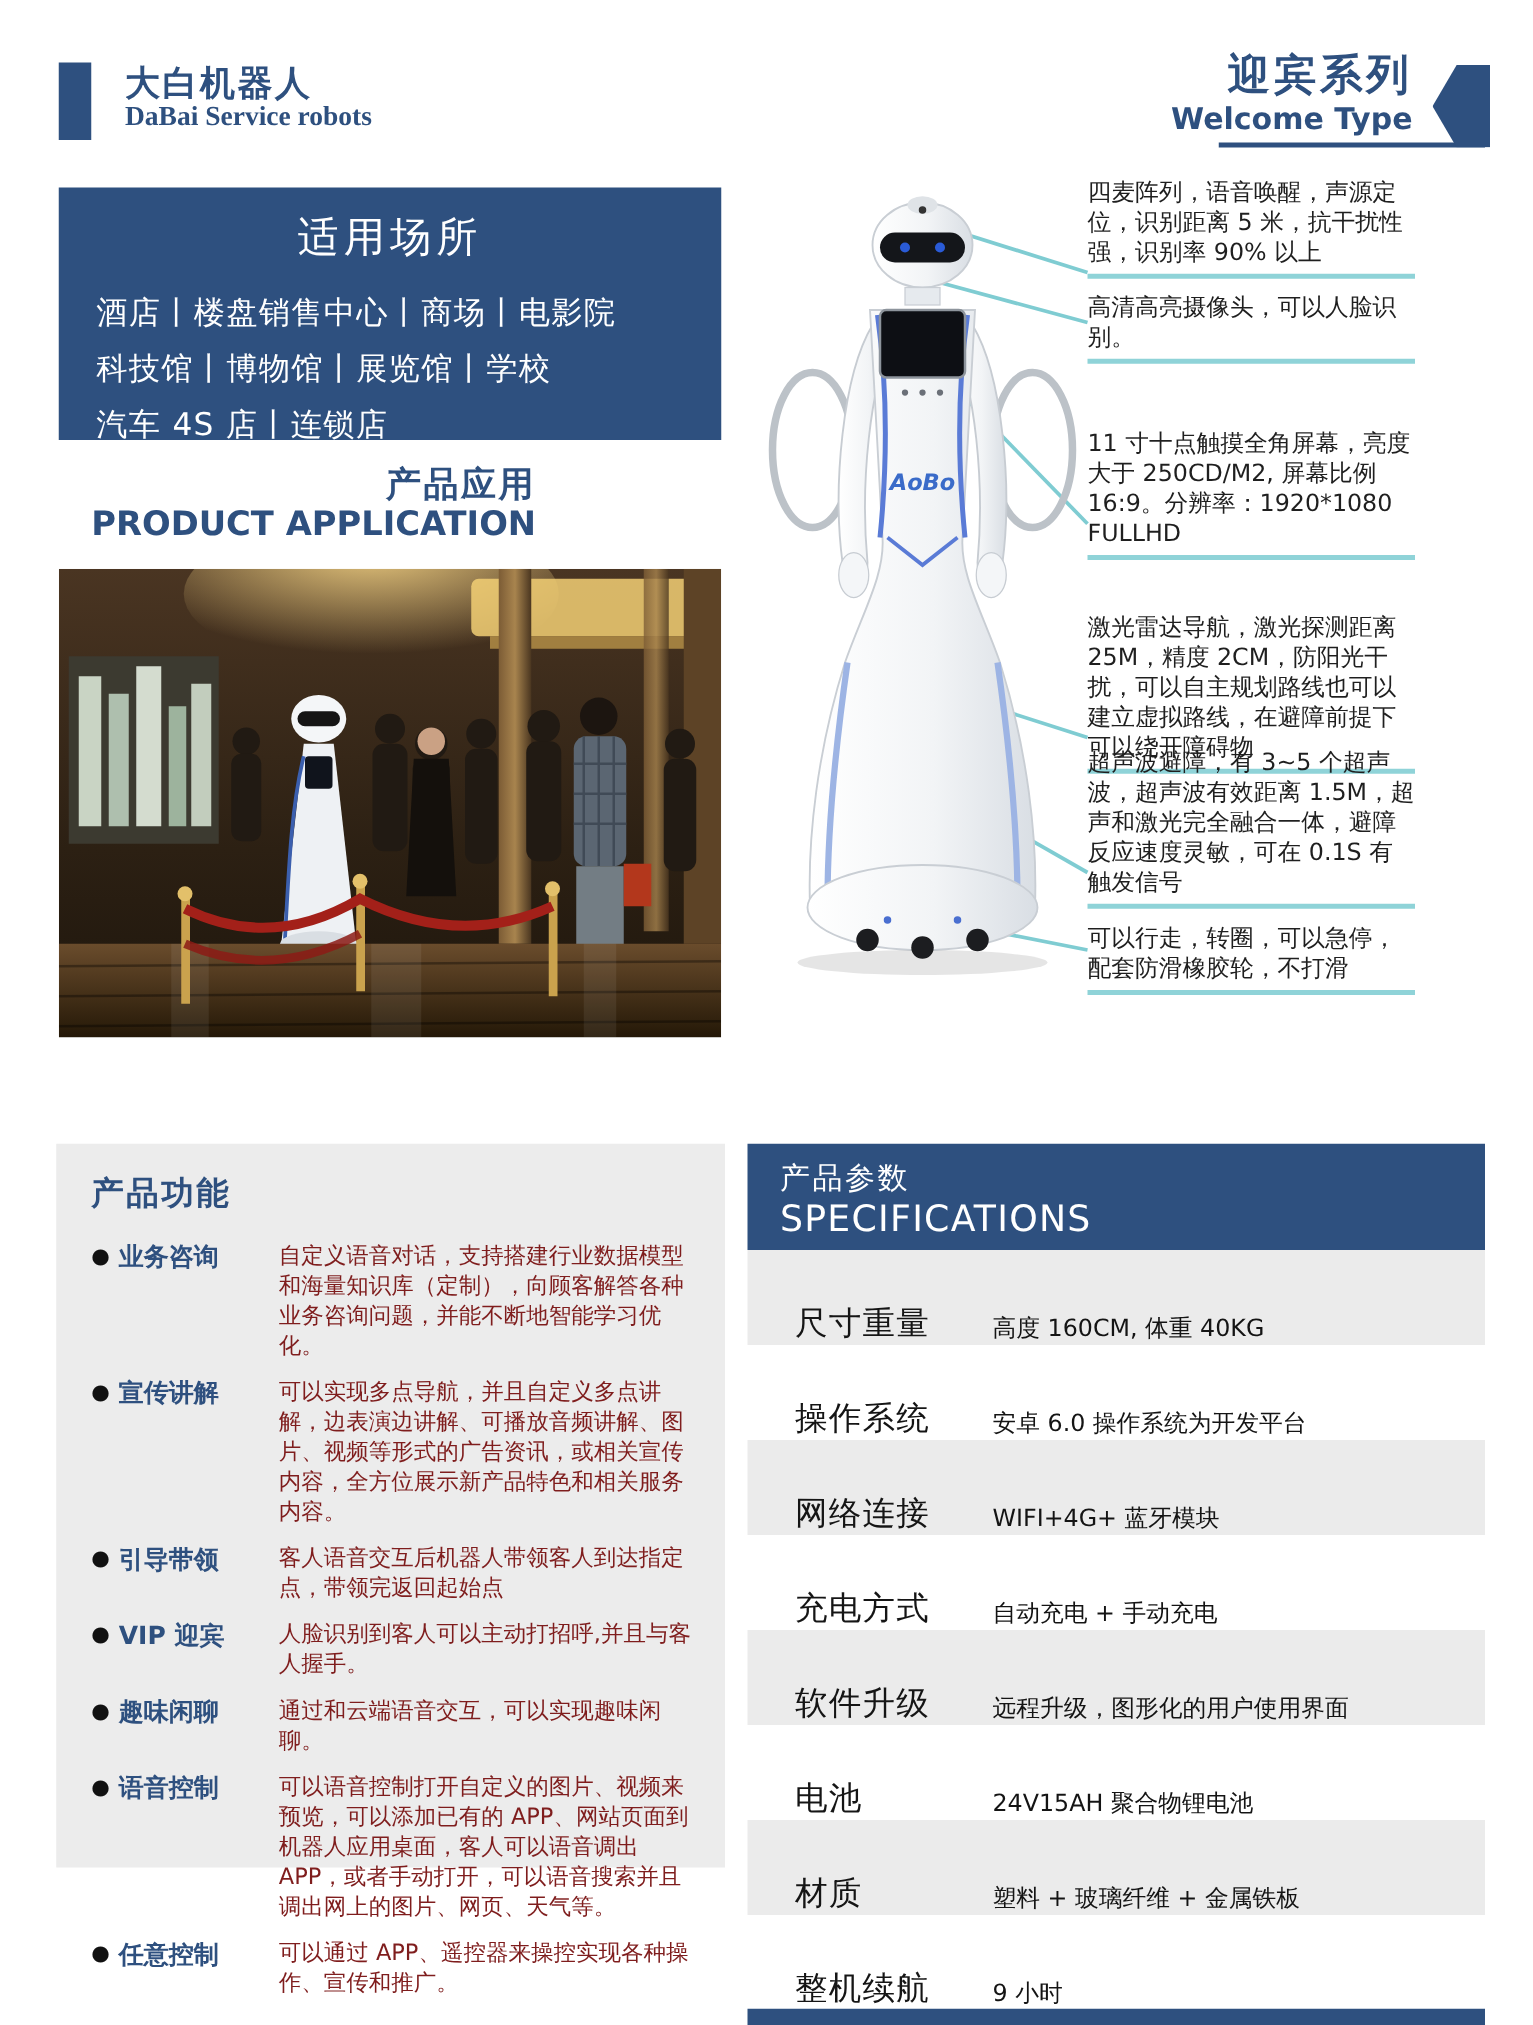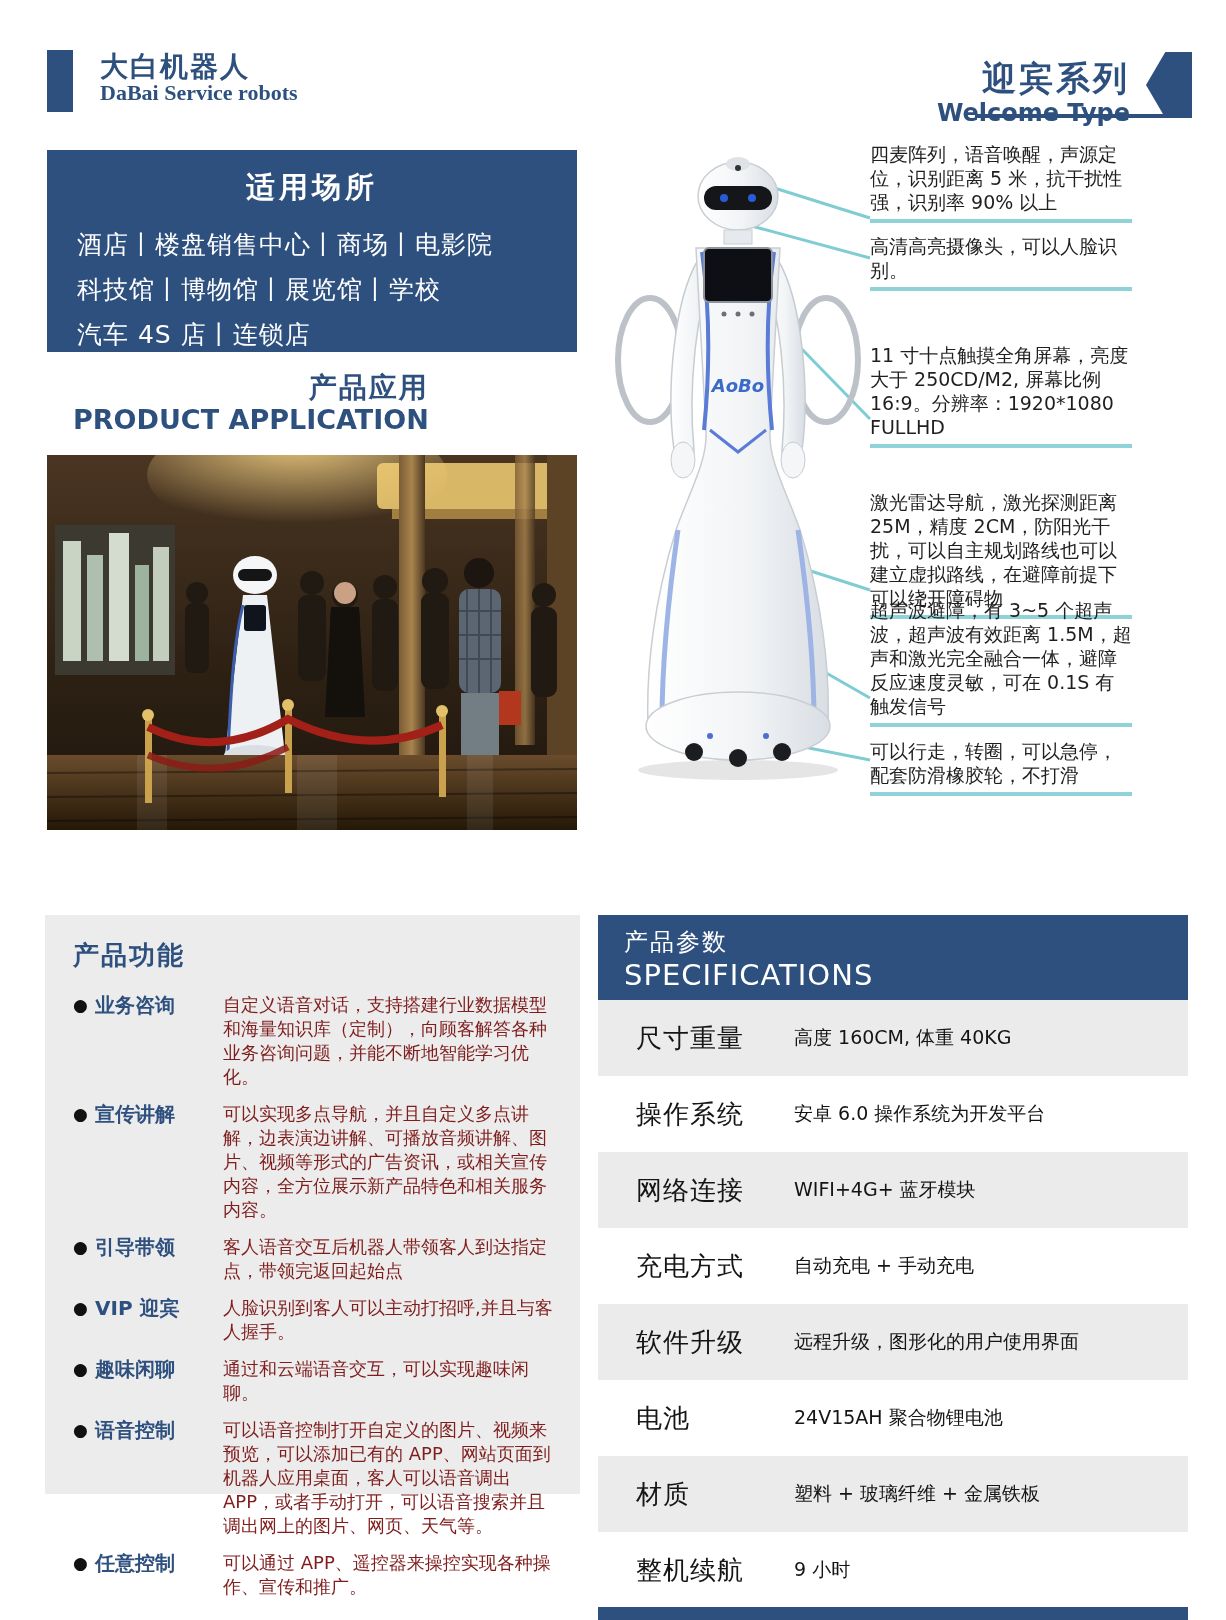--- a/index.html
+++ b/index.html
@@ -10,31 +10,31 @@
   }
   html,body{margin:0;padding:0;}
   body{font-family:"DejaVu Sans","Liberation Sans",sans-serif;background:#fff;}
   .page{position:relative;width:1226px;height:1620px;background:#fff;overflow:hidden;}
 
   
   .logo-block{position:absolute;left:47px;top:50px;width:26px;height:62px;background:var(--blue);}
   .brand{position:absolute;left:100px;top:52px;color:var(--blue);font-weight:bold;line-height:1.05;}
   .brand .zh{font-size:28px;letter-spacing:2px;}
   .brand .en{font-size:22px;font-family:Liberation Serif, serif;}
-  .series{position:absolute;right:96px;top:60px;text-align:right;color:var(--blue);}
+  .series{position:absolute;right:96px;top:42px;text-align:right;color:var(--blue);}
   .series .zh{font-size:34px;font-weight:bold;letter-spacing:3px;line-height:1.1;}
   .series .en{font-size:24px;font-weight:bold;line-height:1.4;}
   .series-rule{position:absolute;left:975px;top:114px;width:213px;height:4px;background:var(--blue);}
   .series-arrow{position:absolute;left:1146px;top:52px;width:46px;height:66px;background:var(--blue);
     clip-path:polygon(0 50%,42% 0,100% 0,100% 100%,42% 100%);}
 
   
   .scenes{position:absolute;left:47px;top:150px;width:530px;height:202px;background:var(--blue);
     color:#fff;box-sizing:border-box;padding:18px 30px 0 30px;}
-  .scenes .title{text-align:center;font-size:29px;font-weight:bold;letter-spacing:4px;margin-bottom:14px;}
+  .scenes .title{text-align:center;font-size:33px;font-weight:normal;letter-spacing:4px;margin-bottom:14px;}
   .scene-line{font-size:25px;line-height:45px;letter-spacing:1px;}
 
   
   .app-head{position:absolute;left:73px;top:372px;color:var(--blue);font-weight:bold;line-height:1.15;}
   .app-head .zh{font-size:28px;letter-spacing:2px;text-align:right;}
   .app-head .en{font-size:27px;}
 
   
   .photo{position:absolute;left:47px;top:455px;width:530px;height:375px;overflow:hidden;}
 
@@ -54,21 +54,21 @@
   .feature .bullet{width:22px;color:#111;font-size:17px;line-height:24px;flex:none;}
   .feature .term{width:128px;flex:none;color:var(--blue);font-weight:bold;font-size:20px;line-height:24px;}
   .feature .desc{flex:1;font-size:18px;line-height:24px;color:#7f1d1d;}
 
   
   .specs-head{position:absolute;left:598px;top:915px;width:590px;height:85px;background:var(--blue);
     color:#fff;box-sizing:border-box;padding:12px 0 0 26px;line-height:1.25;}
   .specs-head .zh{font-size:24px;letter-spacing:2px;}
   .specs-head .en{font-size:29px;font-weight:normal;letter-spacing:1px;}
   .spec-rows{position:absolute;left:598px;top:1000px;width:590px;}
-  .spec-row{height:76px;display:flex;align-items:center;box-sizing:border-box;padding-left:38px;}
+  .spec-row{height:76px;display:flex;align-items:flex-end;box-sizing:border-box;padding-left:38px;}
   .spec-row.alt{background:#ebebeb;}
   .spec-row .label{width:158px;flex:none;font-size:26px;font-weight:500;color:#151515;letter-spacing:1px;}
   .spec-row .value{font-size:19px;color:#141414;}
   .specs-footer{position:absolute;left:598px;top:1607px;width:590px;height:13px;background:var(--blue);}
 </style>
 </head>
 <body>
 
 <div class="page">
 

